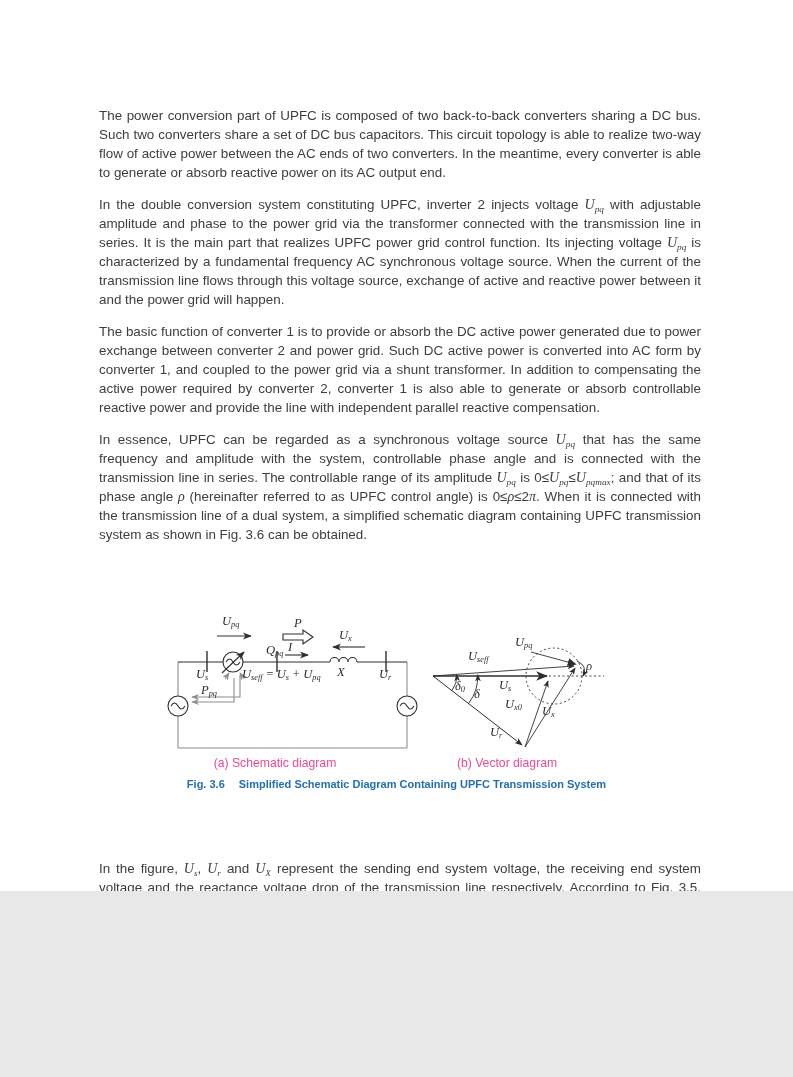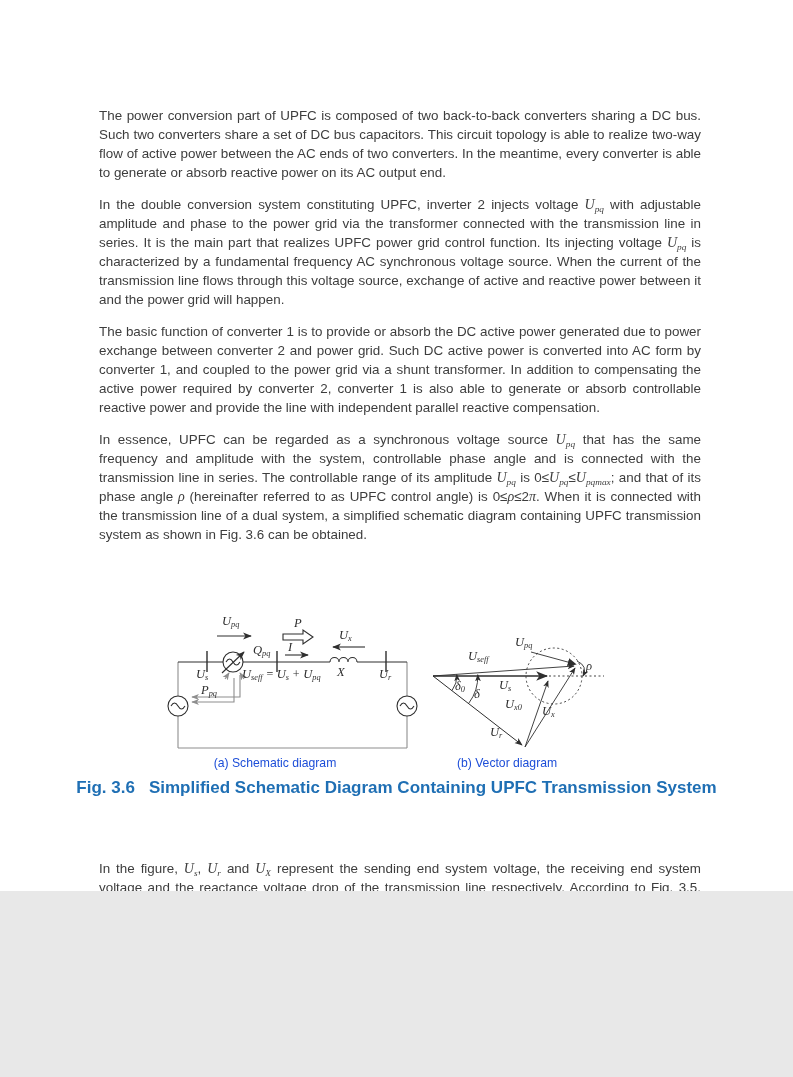--- a/index.html
+++ b/index.html
@@ -10,26 +10,26 @@
   .text-col p{margin:0 0 13px 0;}
   #block1{top:106px;}
   #block2{top:851px;margin-top:8px;}
   i.mv{font-family:"Liberation Serif",serif;font-style:italic;font-size:1.05em;}
   i.mv sub{font-size:0.66em;line-height:0;vertical-align:-0.3em;}
   .fig-svg{position:absolute;left:0;top:606px;width:793px;height:160px;}
   .fig-labels{position:absolute;left:0;top:0;width:793px;height:1077px;pointer-events:none;}
   .flab{position:absolute;font-family:"Liberation Serif",serif;font-style:italic;
         font-size:12px;color:#2e2e2e;white-space:nowrap;line-height:1;}
   .flab sub{font-size:0.64em;line-height:0;vertical-align:-0.3em;}
-  .subcap{position:absolute;top:756px;font-size:12.2px;color:#1d4ed8;text-align:center;
+  .subcap{position:absolute;top:756px;font-size:12.2px;color:#ec4899;text-align:center;
           font-family:"Liberation Sans",sans-serif;font-style:normal;}
   #subcap-a{left:160px;width:230px;}
   #subcap-b{left:412px;width:190px;}
   .figcaption{position:absolute;top:778px;left:0;width:793px;text-align:center;
-              font-size:17px;font-weight:700;color:#1f6fb4;}
+              font-size:11px;font-weight:700;color:#1f6fb4;}
   .figcaption .cap-label{margin-right:14px;}
   .pagenum{position:absolute;left:28px;top:1014px;font-size:12.5px;color:#ef4444;}
 </style>
 </head>
 <body>
 
 <div class="page">
 
   <div class="text-col" id="block1">
     <p>The power conversion part of UPFC is composed of two back-to-back converters sharing a DC bus. Such two converters share a set of DC bus capacitors. This circuit topology is able to realize two-way flow of active power between the AC ends of two converters. In the meantime, every converter is able to generate or absorb reactive power on its AC output end.</p>
@@ -103,21 +103,21 @@
       <path d="M452,84.5 A24,24 0 0 0 456.8,68.6" stroke-width="0.9" marker-end="url(#mA)"></path>
       <path d="M468.8,97.2 A45,45 0 0 0 477.8,68.8" stroke-width="0.9" marker-end="url(#mA)"></path>
     </g>
   </svg>
 
   <div class="fig-labels">
 
     <span class="flab" style="left:222px;top:615px;"><i class="mv">U<sub>pq</sub></i></span>
     <span class="flab" style="left:294px;top:617px;"><i class="mv">P</i></span>
     <span class="flab" style="left:339px;top:629px;"><i class="mv">U<sub>x</sub></i></span>
-    <span class="flab" style="left:253px;top:644px;"><i class="mv">Q<sub>pq</sub></i></span>
+    <span class="flab" style="left:266px;top:644px;"><i class="mv">Q<sub>pq</sub></i></span>
     <span class="flab" style="left:288px;top:641px;"><i class="mv">I</i></span>
     <span class="flab" style="left:196px;top:668px;"><i class="mv">U<sub>s</sub></i></span>
     <span class="flab" style="left:242px;top:668px;"><i class="mv">U<sub>seff</sub></i> = <i class="mv">U<sub>s</sub></i> + <i class="mv">U<sub>pq</sub></i></span>
     <span class="flab" style="left:337px;top:666px;"><i class="mv">X</i></span>
     <span class="flab" style="left:379px;top:668px;"><i class="mv">U<sub>r</sub></i></span>
     <span class="flab" style="left:201px;top:684px;"><i class="mv">P<sub>pq</sub></i></span>
 
     <span class="flab" style="left:515px;top:636px;"><i class="mv">U<sub>pq</sub></i></span>
     <span class="flab" style="left:468px;top:650px;"><i class="mv">U<sub>seff</sub></i></span>
     <span class="flab" style="left:499px;top:679px;"><i class="mv">U<sub>s</sub></i></span>

